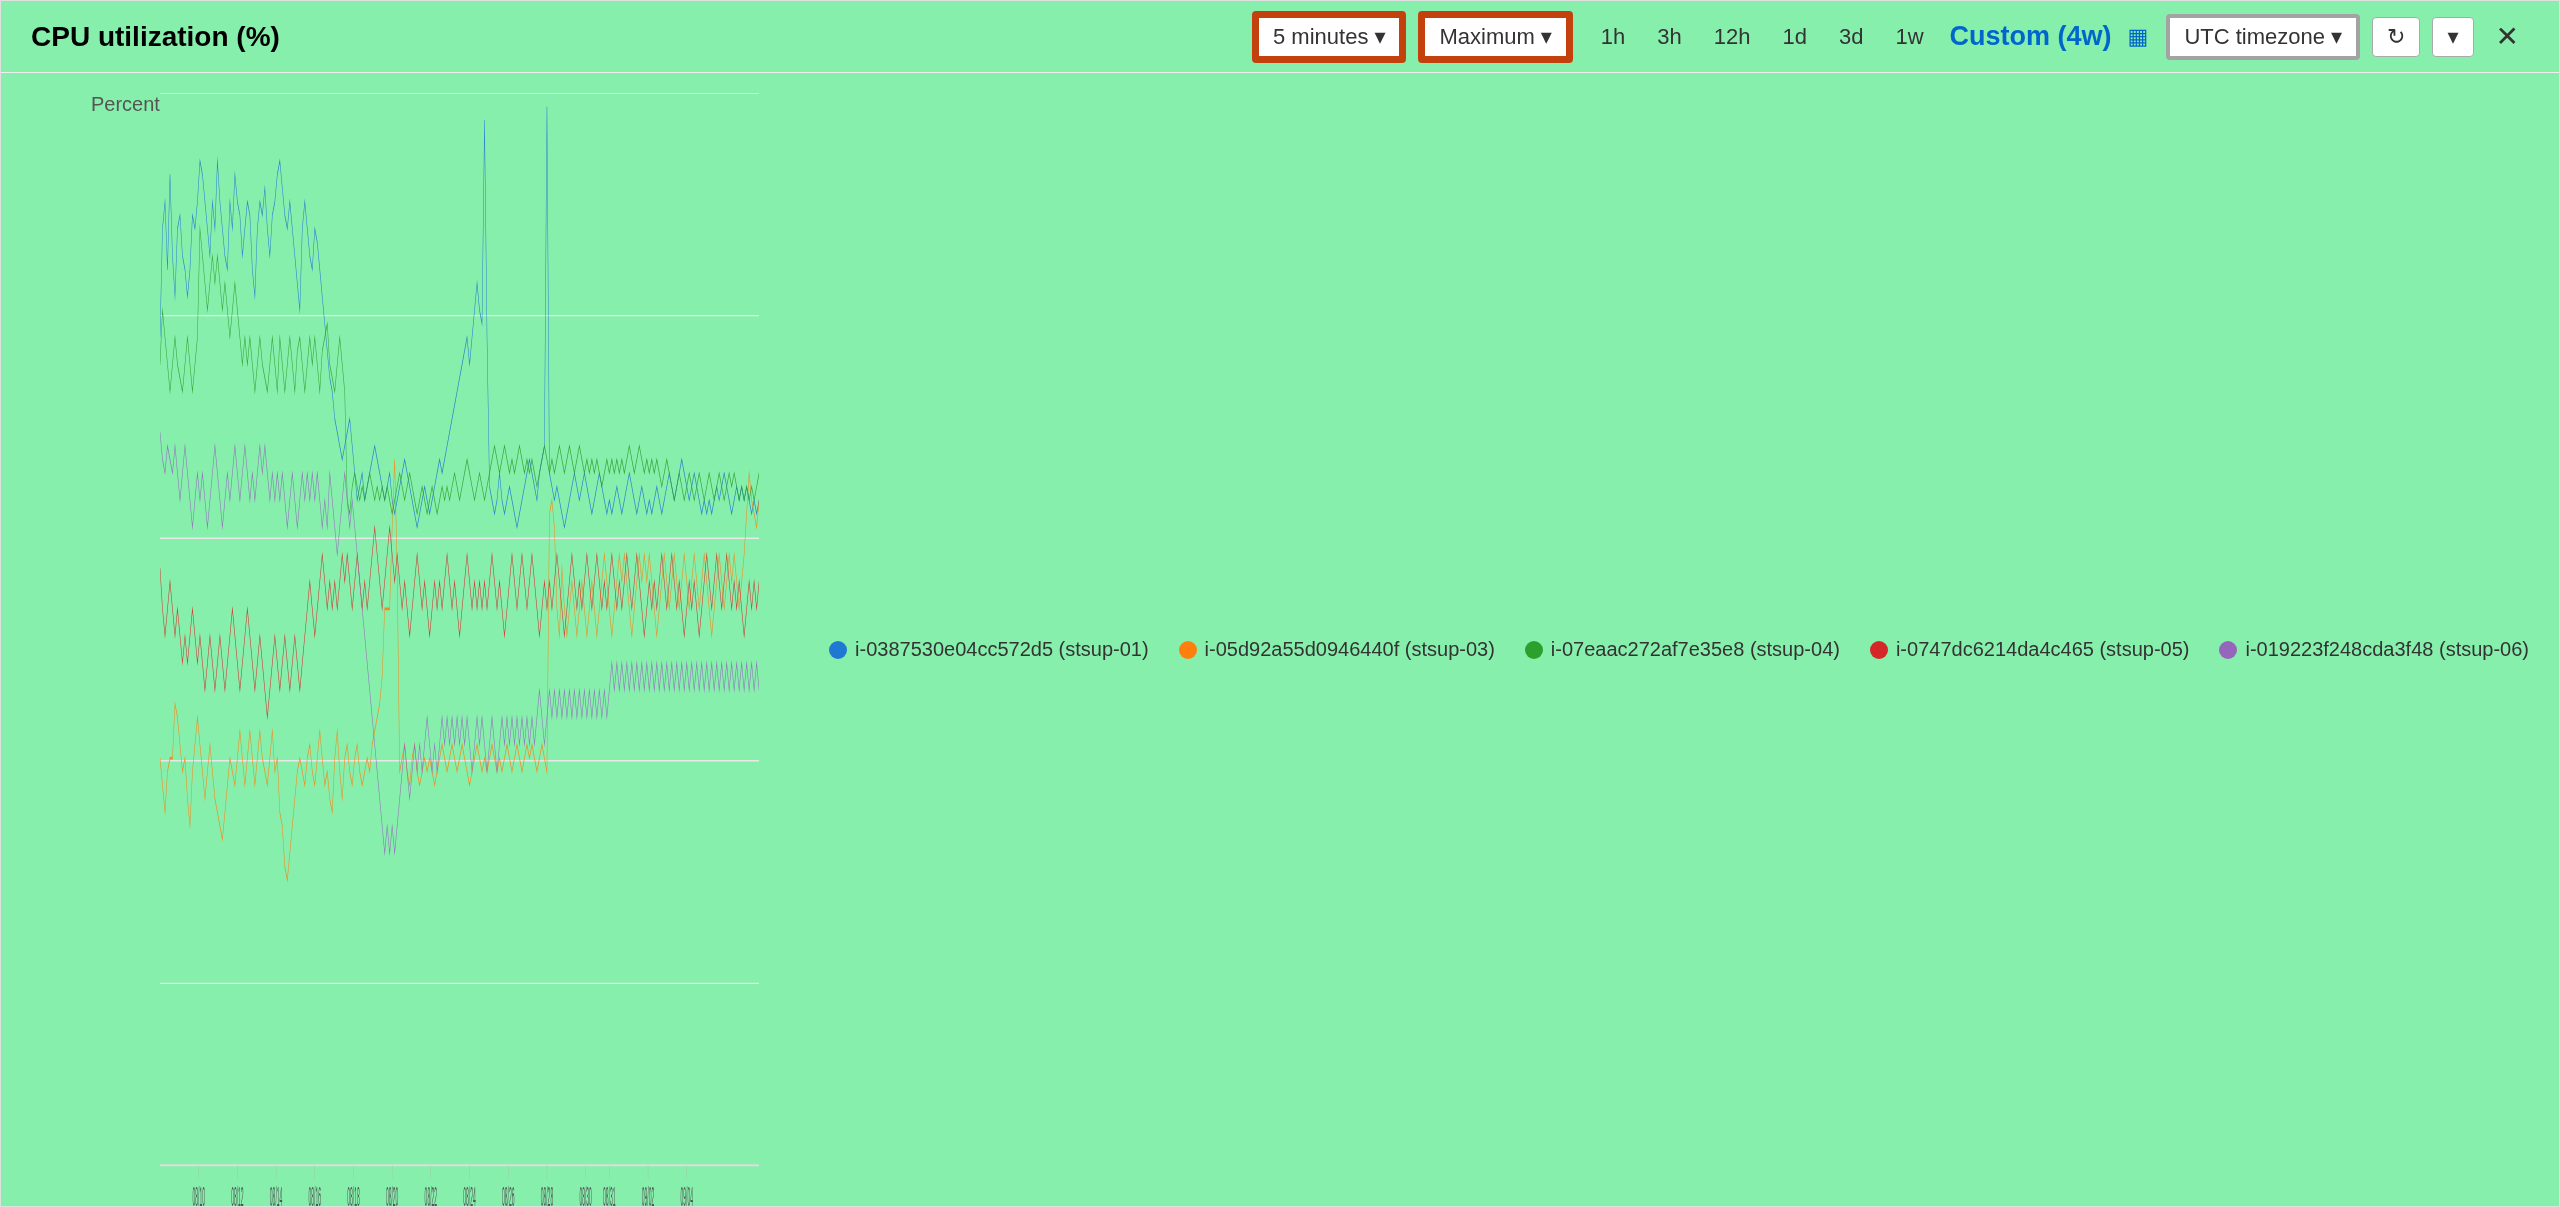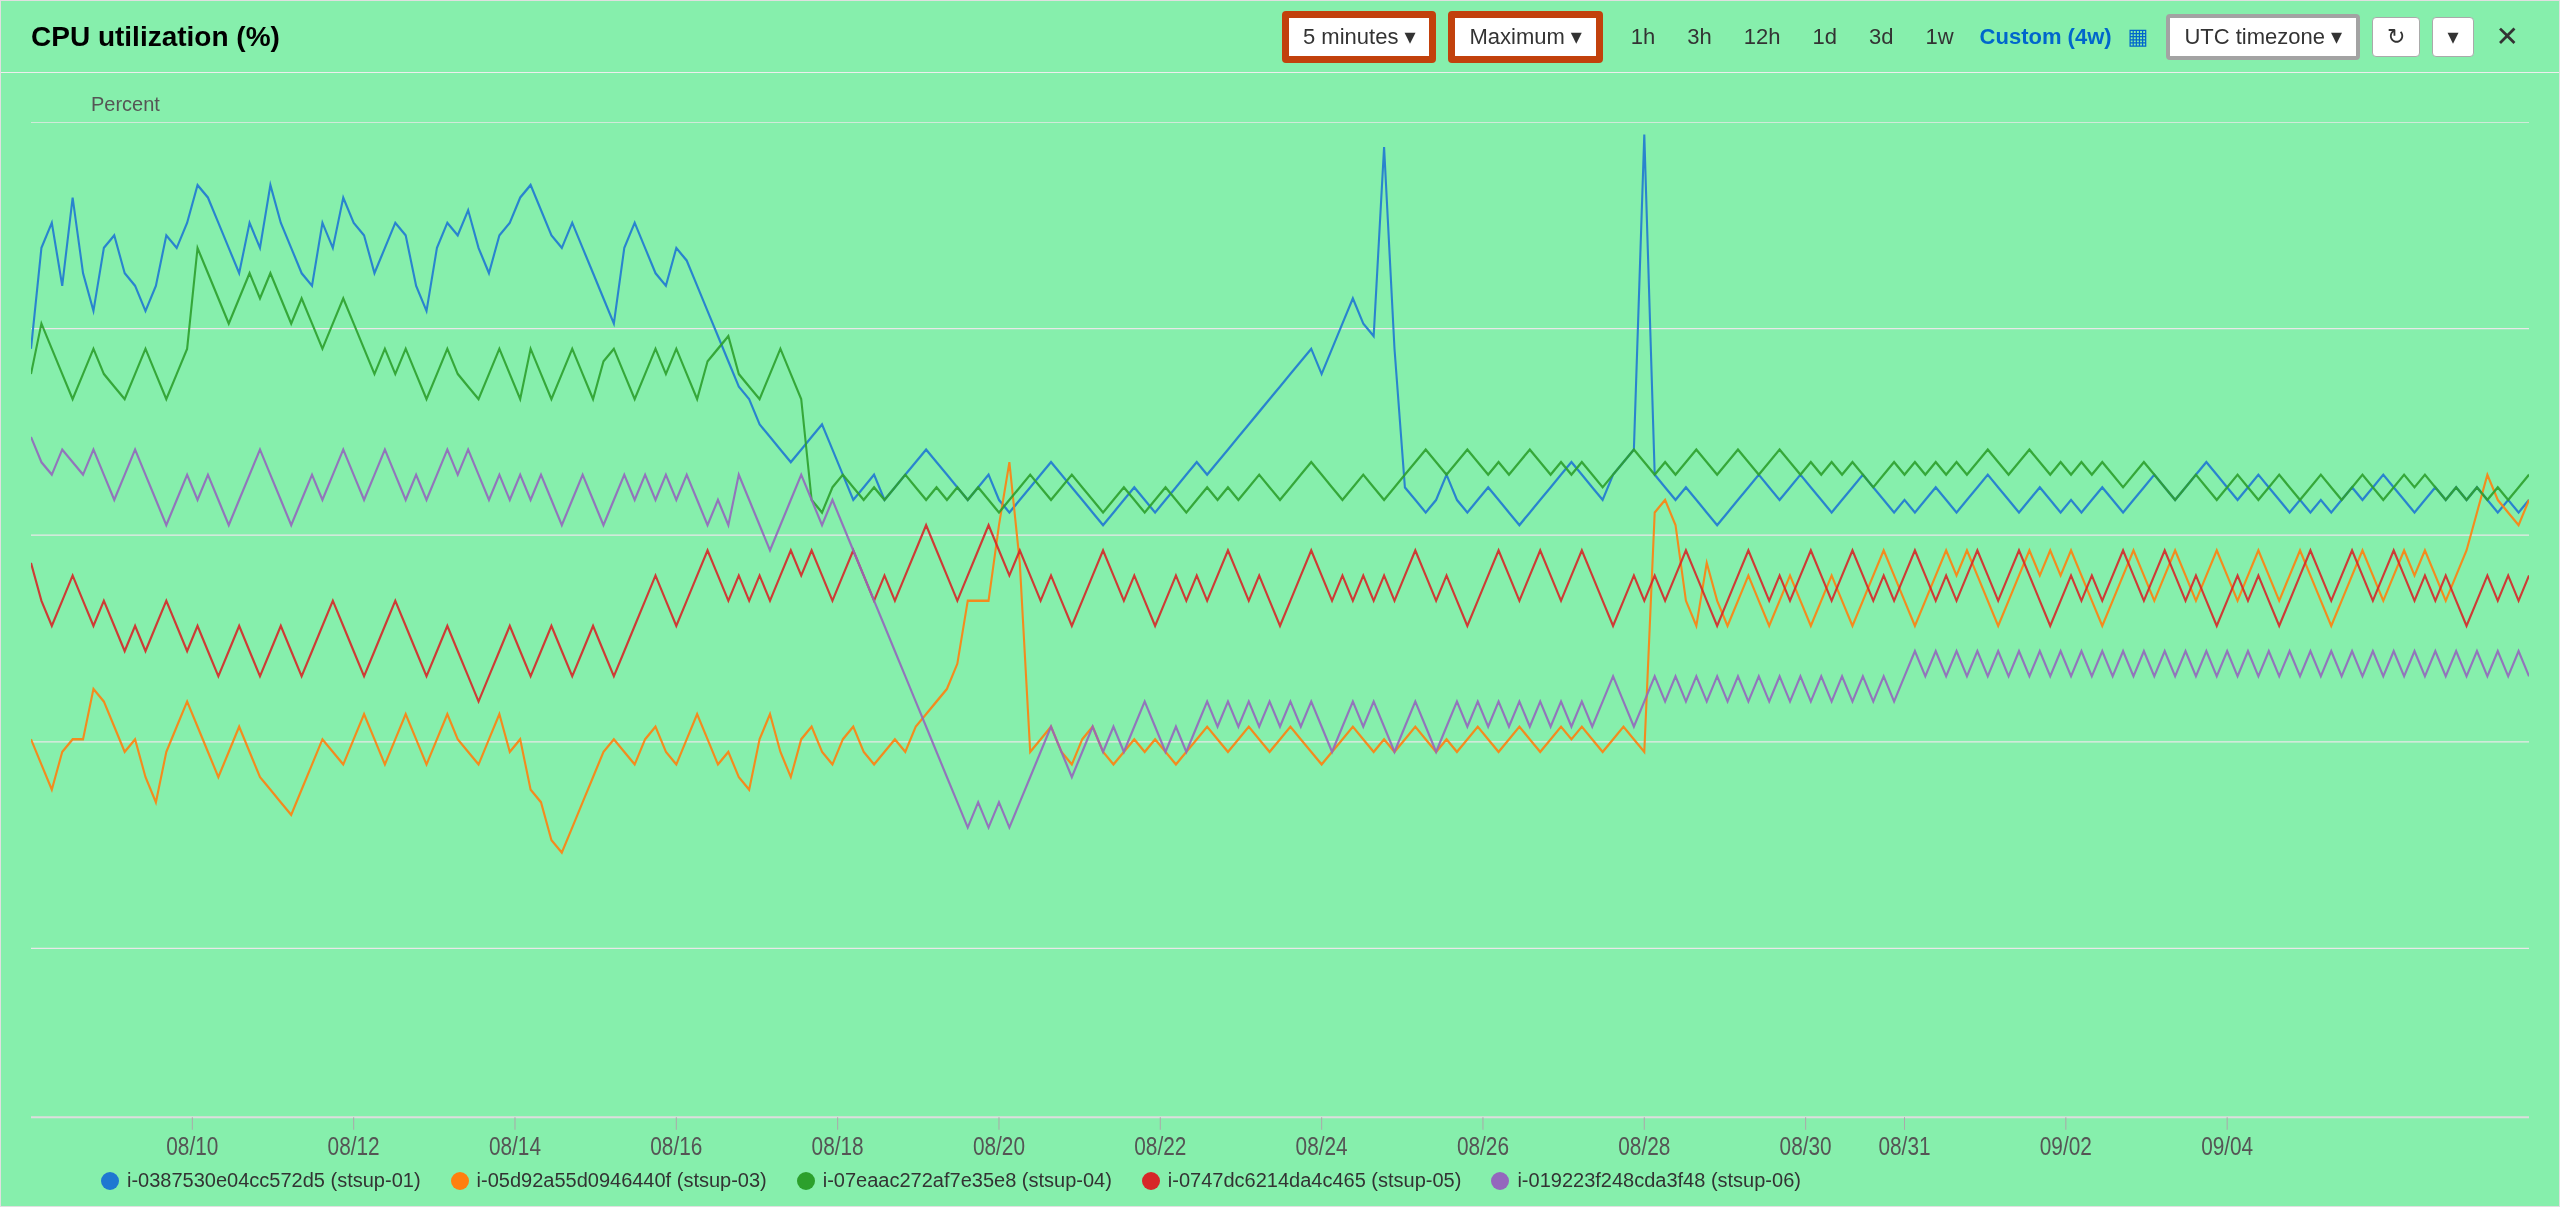--- a/index.html
+++ b/index.html
@@ -70,21 +70,21 @@
       cursor: pointer;
       color: #333;
     }
 
     .custom-btn {
       display: flex;
       gap: 6px;
       border: none;
       background: none;
       padding: 6px 10px;
-      font-size: 22px;
+      font-size: 27px;
       cursor: pointer;
       color: #0066cc;
       font-weight: 600;
     }
 
     .calendar-icon-btn {
       background: none;
       border: none;
       cursor: pointer;
       color: #0066cc;
@@ -122,21 +122,21 @@
       background: none;
       font-size: 28px;
       cursor: pointer;
       color: #333;
       padding: 4px 10px;
     }
 
     .chart-area {
       flex: 1;
       display: flex;
-      flex-direction: column;
+      flex-direction: row;
       padding: 20px 30px 0 30px;
       position: relative;
     }
 
     .y-axis-label {
       font-size: 20px;
       color: #555;
       margin-bottom: 6px;
       margin-left: 60px;
     }

